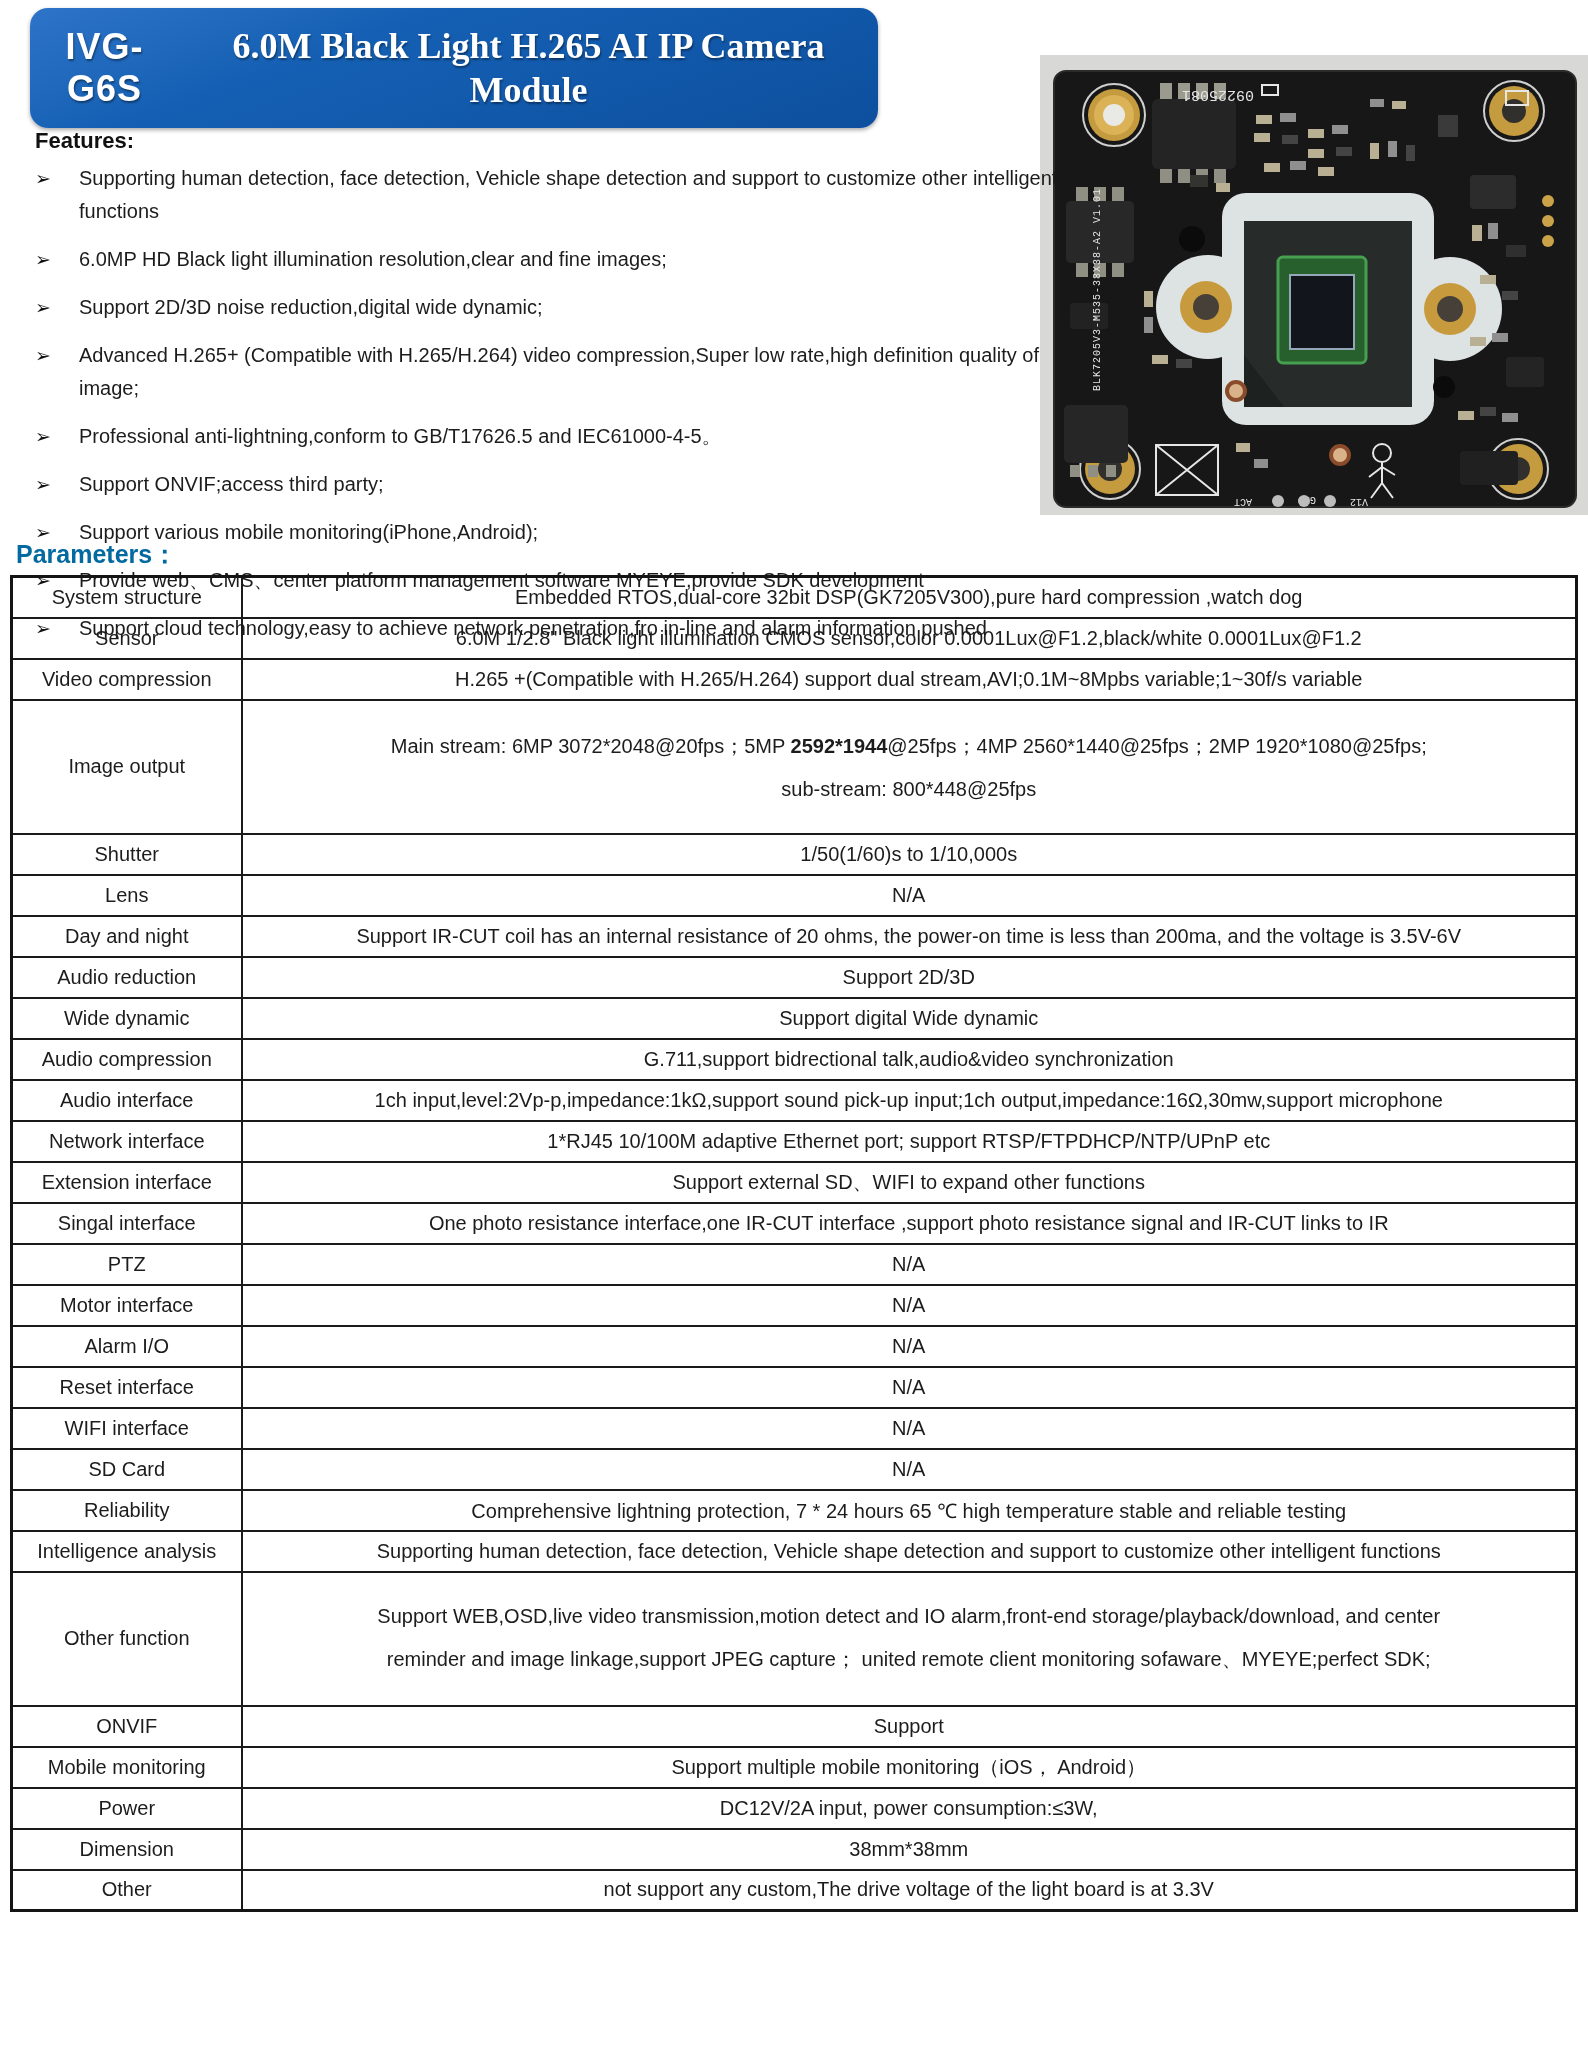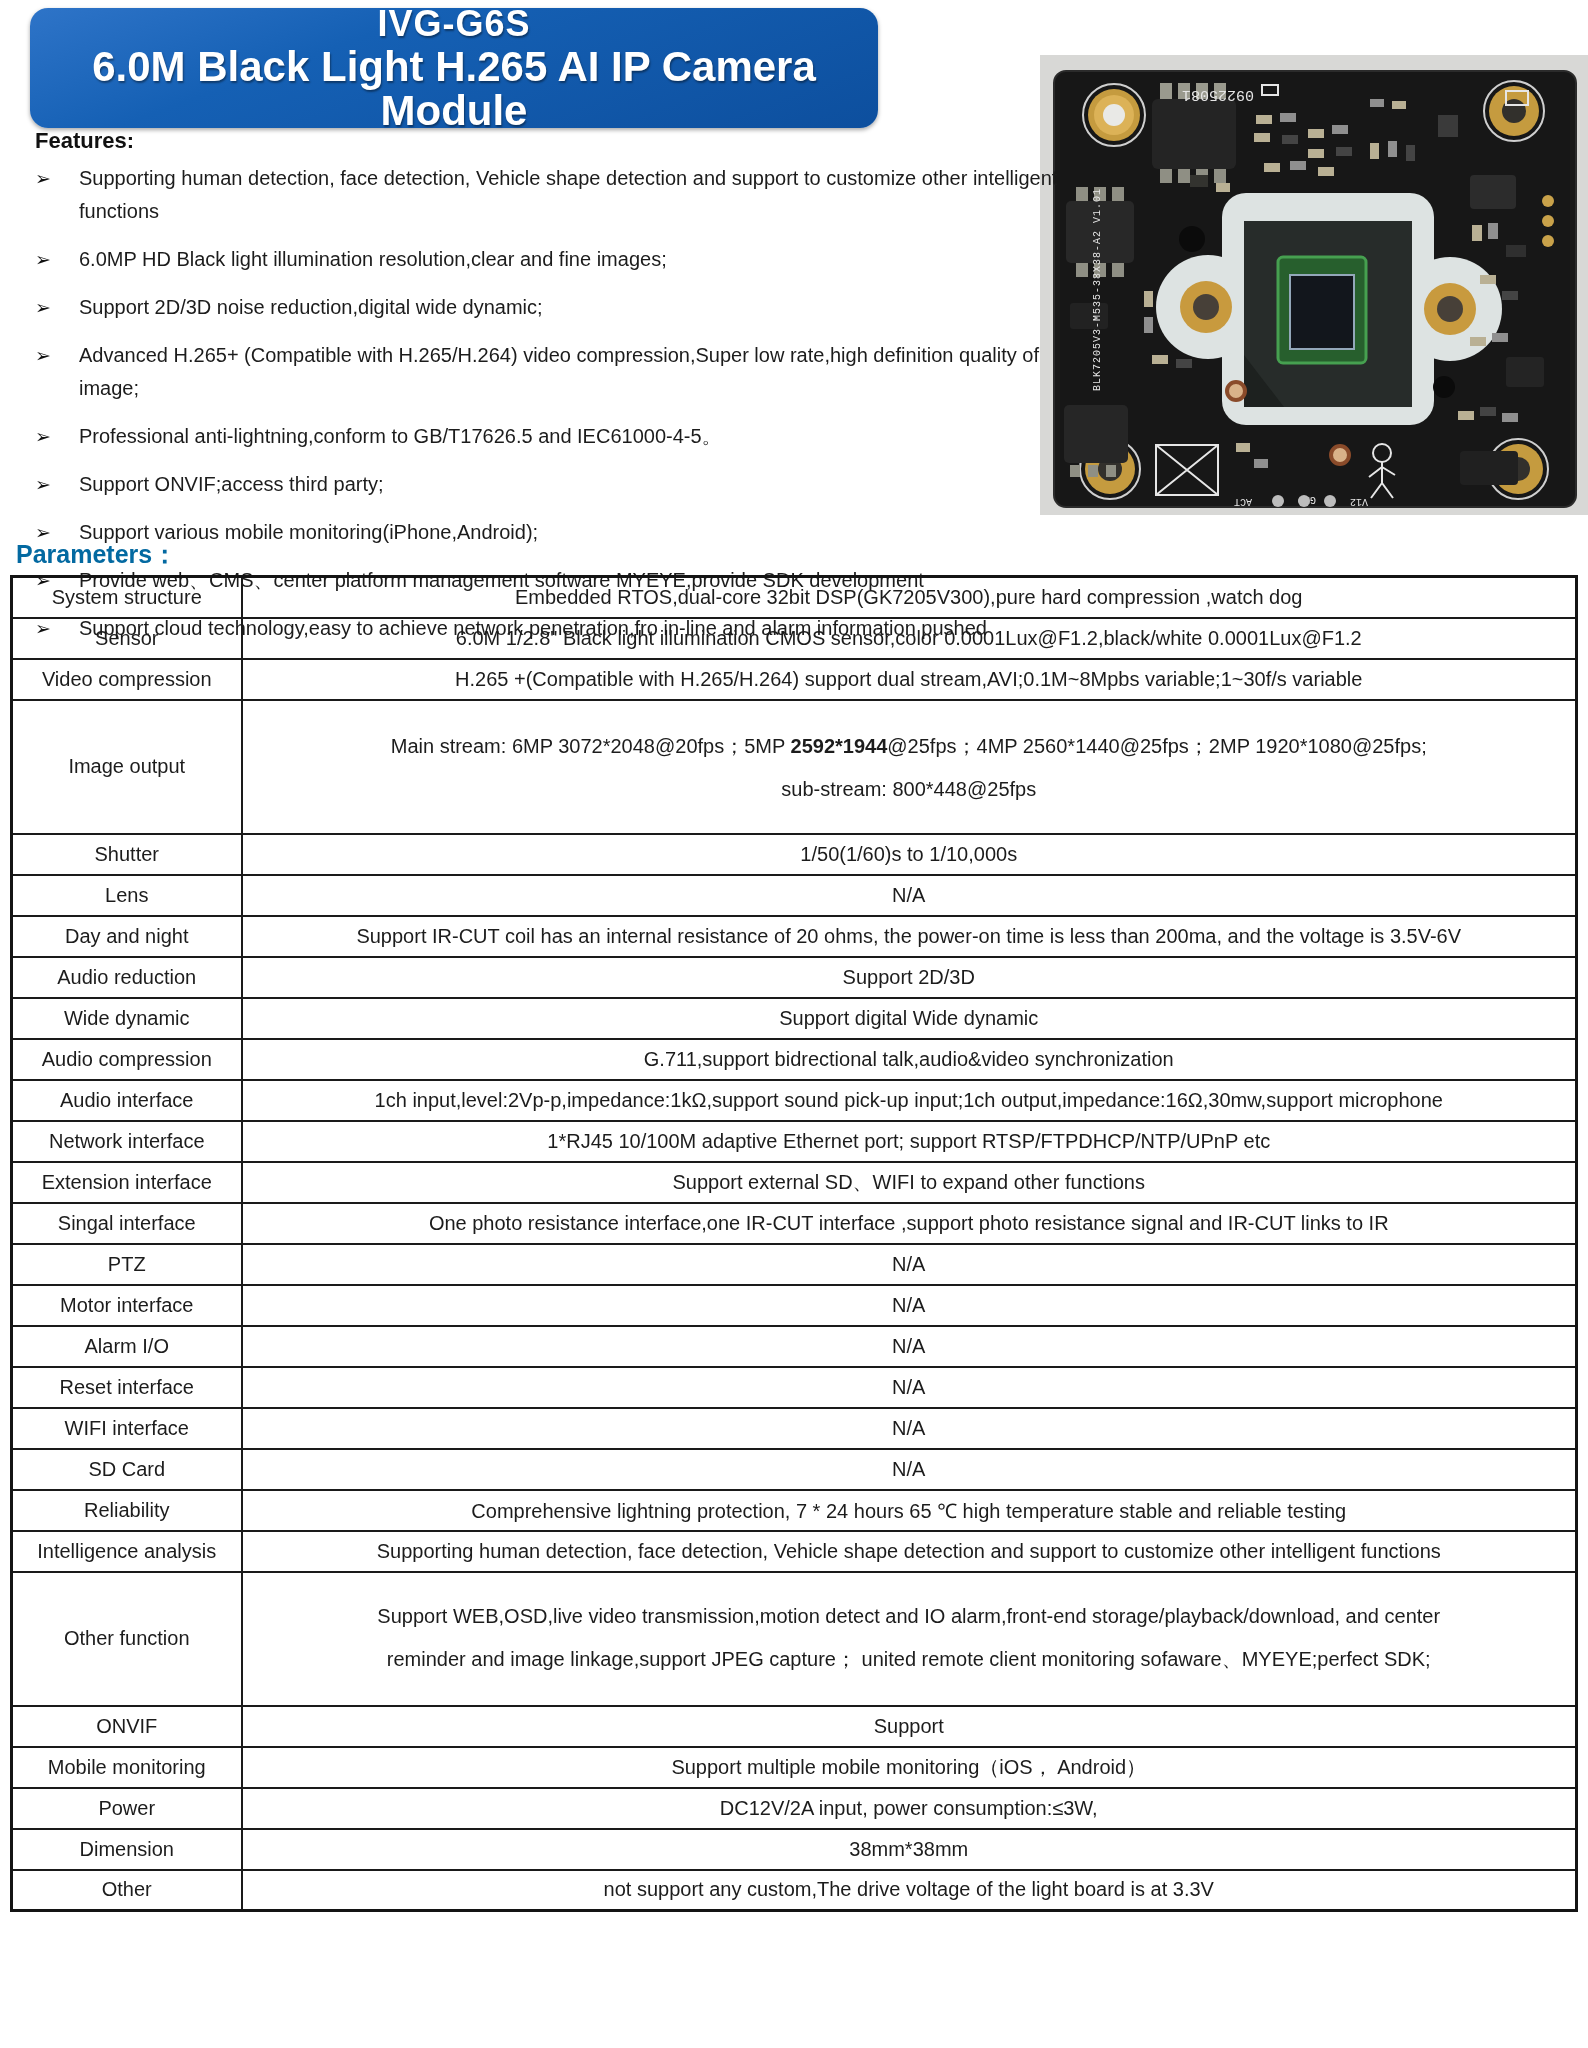--- a/index.html
+++ b/index.html
@@ -8,27 +8,27 @@
     width:1588px; height:2048px; position:relative;
     font-family:"Liberation Sans", sans-serif; color:#1f1f1f;
   }
 
   
   .banner {
     position:absolute; left:30px; top:8px; width:848px; height:120px;
     border-radius:18px;
     background:linear-gradient(160deg,#2e74c8 0%, #1560b4 35%, #0d4f9e 100%);
     box-shadow:0 2px 4px rgba(0,0,0,.35);
-    display:flex; flex-direction:column; justify-content:center; align-items:center;
+    display:flex; flex-direction:row; justify-content:center; align-items:center;
     color:#fff; text-align:center;
   }
   .banner .model { font-size:36px; font-weight:bold; letter-spacing:1px; line-height:42px;
     text-shadow:1px 2px 2px rgba(0,0,0,.4); }
-  .banner .title { font-size:42px; font-weight:bold; line-height:44px;
-    text-shadow:1px 2px 2px rgba(0,0,0,.4); }
+  .banner .title { font-size:36px; font-weight:bold; line-height:44px;
+    text-shadow:1px 2px 2px rgba(0,0,0,.4);font-family:Liberation Serif, serif; }
 
   
   .pcb-photo { position:absolute; left:1040px; top:55px; width:548px; height:460px; }
 
   
   .features-heading {
     position:absolute; left:35px; top:128px;
     font-size:22px; font-weight:bold; color:#111;
   }
   .features-list {

